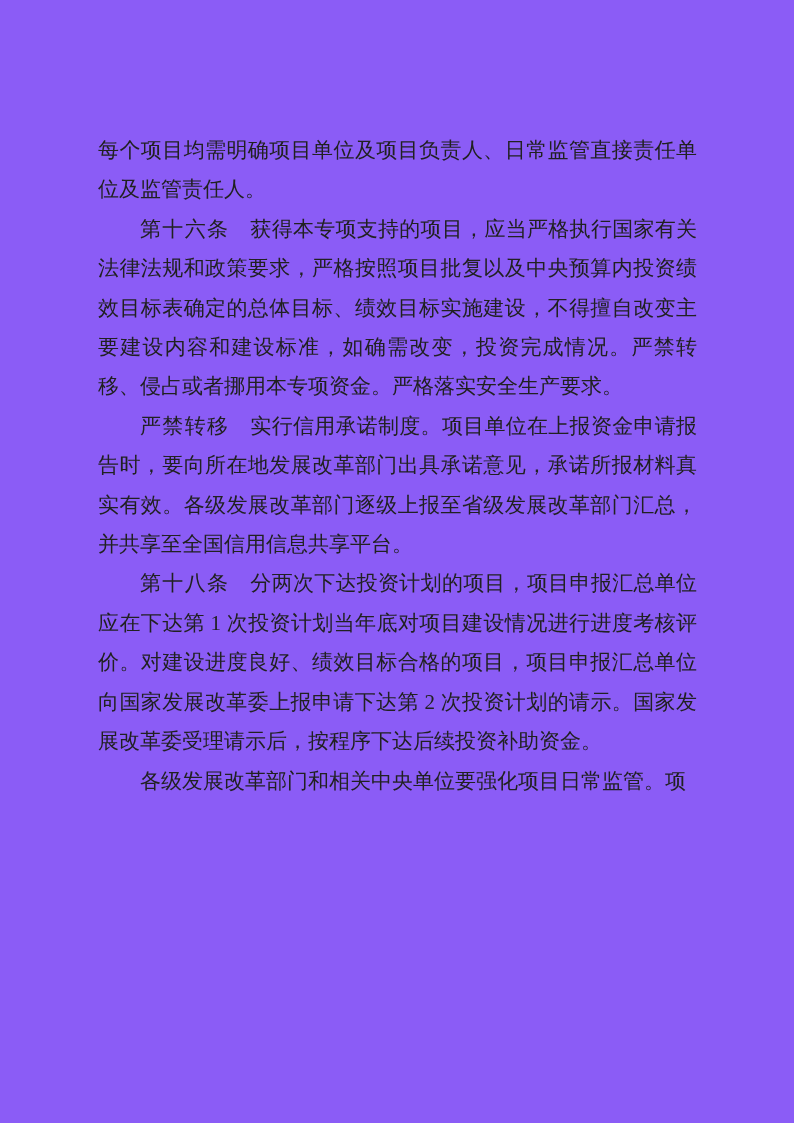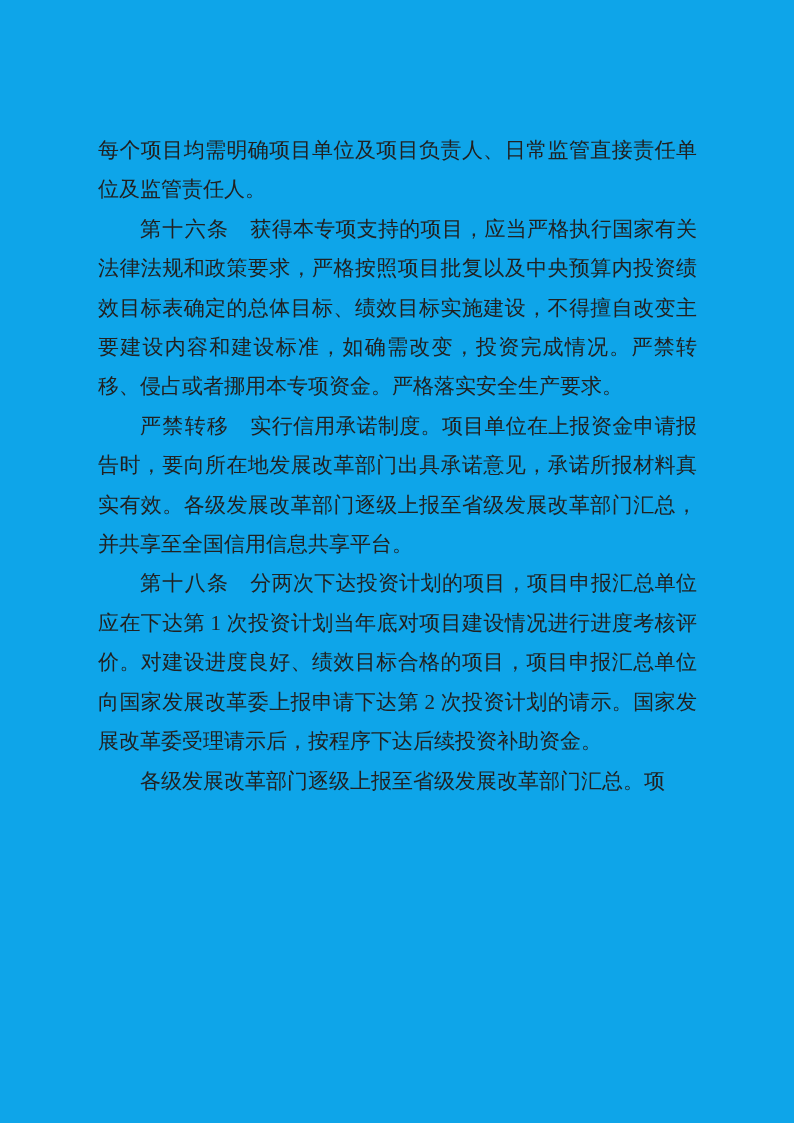--- a/index.html
+++ b/index.html
@@ -4,21 +4,21 @@
 <style>
   html, body {
     margin: 0;
     padding: 0;
     background: #ffffff;
   }
   .page {
     position: relative;
     width: 794px;
     height: 1123px;
-    background: #0ea5e9;
+    background: #8b5cf6;
     overflow: hidden;
   }
   .doc {
     position: absolute;
     left: 98px;
     top: 131px;
     width: 599px;
     font-family: "Liberation Serif", "DejaVu Serif", serif;
     font-size: 21px;
     line-height: 39.4px;
@@ -47,16 +47,16 @@
 
     <p class="para no-indent"><span>每个项目均需明确项目单位及项目负责人、日常监管直接责任单位及监管责任人。</span></p>
 
     <p class="para"><span class="para-lead">第十六条</span><span>获得本专项支持的项目，应当严格执行国家有关法律法规和政策要求，严格按照项目批复以及中央预算内投资绩效目标表确定的总体目标、绩效目标实施建设，不得擅自改变主要建设内容和建设标准，如确需改变，投资完成情况。严禁转移、侵占或者挪用本专项资金。严格落实安全生产要求。</span></p>
 
     <p class="para"><span class="para-lead">严禁转移</span><span>实行信用承诺制度。项目单位在上报资金申请报告时，要向所在地发展改革部门出具承诺意见，承诺所报材料真实有效。各级发展改革部门逐级上报至省级发展改革部门汇总，并共享至全国信用信息共享平台。</span></p>
 
     <p class="para"><span class="para-lead">第十八条</span><span>分两次下达投资计划的项目，项目申报汇总单位应在下达第 1 次投资计划当年底对项目建设情况进行进度考核评价。对建设进度良好、绩效目标合格的项目，项目申报汇总单位向国家发展改革委上报申请下达第 2 次投资计划的请示。国家发展改革委受理请示后，按程序下达后续投资补助资金。</span></p>
 
 
-    <p class="para"><span>各级发展改革部门逐级上报至省级发展改革部门汇总。项</span></p>
+    <p class="para"><span>各级发展改革部门和相关中央单位要强化项目日常监管。项</span></p>
 
   </main>
 </div>
 
 </body></html>

